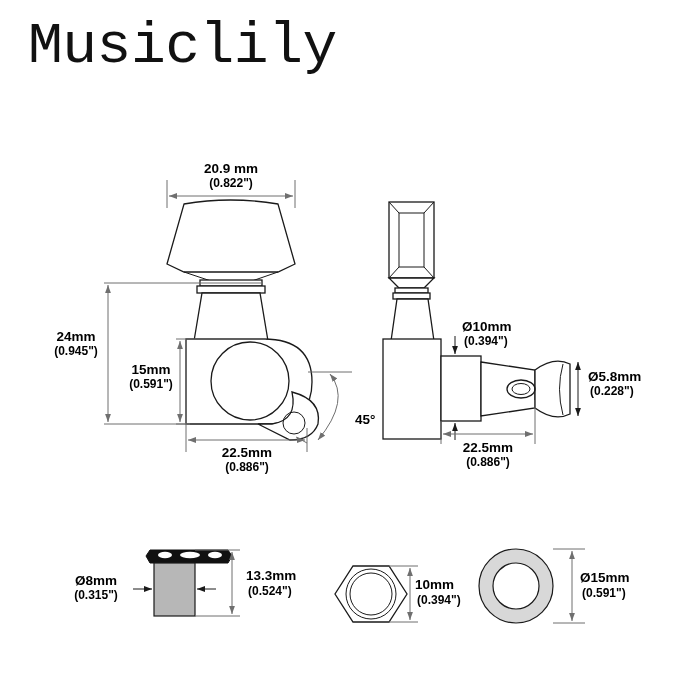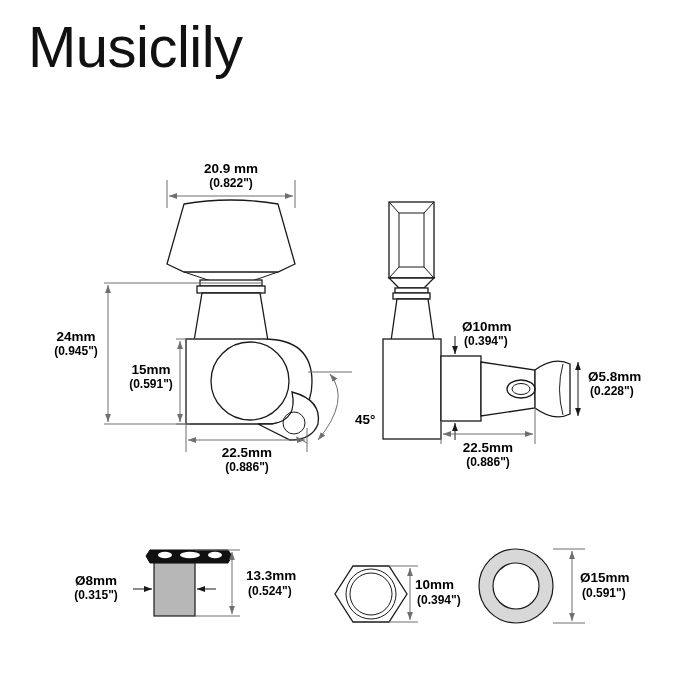--- a/index.html
+++ b/index.html
@@ -16,21 +16,21 @@
     overflow: hidden;
   }
   #brand-title {
     position: absolute;
     left: 28px;
     top: 18px;
     font-size: 58px;
     font-weight: 400;
     letter-spacing: -0.5px;
     color: #111111;
-    font-family: Liberation Sans, sans-serif;
+    font-family: Liberation Mono, monospace;
     line-height: 1;
   }
   svg.drawing {
     position: absolute;
     left: 0;
     top: 0;
     width: 700px;
     height: 700px;
   }
   .dimtext {

